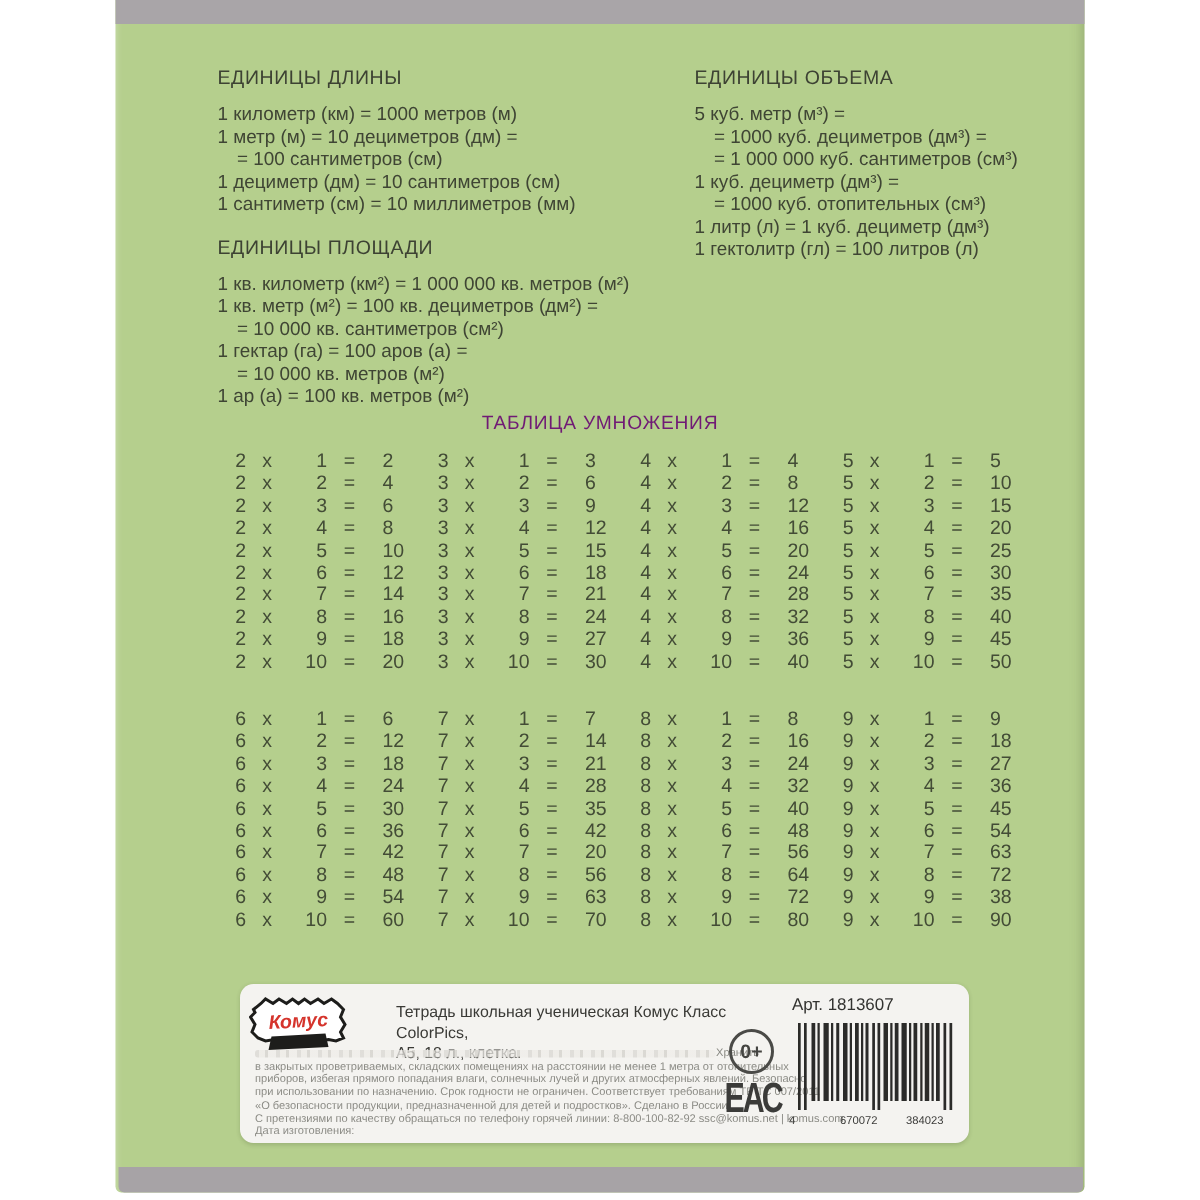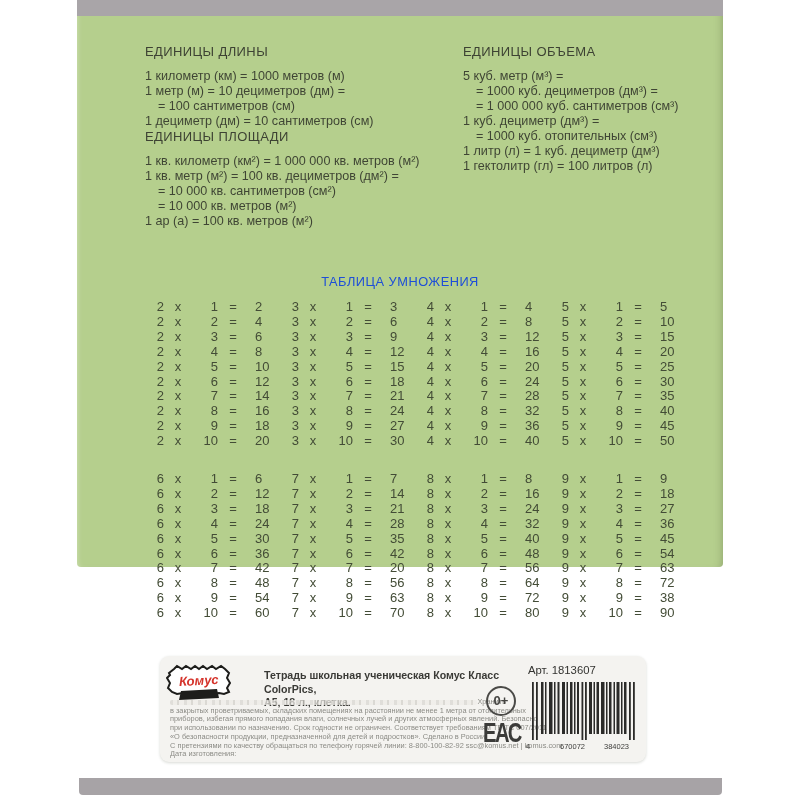--- a/index.html
+++ b/index.html
@@ -3,43 +3,43 @@
 <meta charset="utf-8">
 <style>
   html,body{margin:0;padding:0;}
   body{
     width:800px;height:800px;position:relative;overflow:hidden;
     background:#ffffff;
     font-family:"Liberation Sans","DejaVu Sans",sans-serif;
     -webkit-font-smoothing:antialiased;
   }
   .notebook{
-    position:absolute;left:77px;top:0;width:646px;height:567px;
+    position:absolute;left:77px;top:0;width:646px;height:795px;
     background:#b5cf8d;
     box-shadow:inset -7px 0 9px -7px rgba(60,70,40,.35), inset 3px 0 6px -4px rgba(255,255,255,.5);
     border-radius:0 0 4px 4px;
   }
   .edge-top{position:absolute;left:0;top:0;width:100%;height:16px;background:#a9a5a8;}
   .edge-bottom{position:absolute;left:2px;top:778px;width:643px;height:17px;background:#a7a3a6;border-radius:0 0 4px 4px;}
 
   
   .units-col{position:absolute;color:#3f4534;}
   .units-col.left{left:68px;top:44px;width:300px;}
   .units-col.right{left:386px;top:44px;width:255px;}
-  .unit-section + .unit-section{}
+  .unit-section + .unit-section{margin-top:13px;}
   .unit-title{
     font-size:13px;font-weight:500;letter-spacing:.4px;margin:0 0 10px 0;color:#3d4233;
   }
   .unit-line{font-size:12.6px;line-height:15px;white-space:nowrap;}
   .unit-line.indent{padding-left:13px;}
 
   
   .mult-title{
     position:absolute;top:274px;left:0;width:100%;text-align:center;
-    font-size:12.8px;letter-spacing:.5px;color:#1d4ed8;font-weight:500;
+    font-size:12.8px;letter-spacing:.5px;color:#701a75;font-weight:500;
   }
   .mult-group{position:absolute;left:73px;display:flex;}
   #mult-group-0{top:300px;}
   #mult-group-1{top:472px;}
   .mult-block{width:135px;}
   .mult-row{
     display:grid;grid-template-columns:14px 28px 26px 30px 36px;
     font-size:13px;line-height:14.9px;color:#434c36;
   }
   .mc.f{text-align:right;}
@@ -50,21 +50,21 @@
 
   
   .label{
     position:absolute;left:83px;top:656px;width:486px;height:106px;
     background:#f4f3f0;border-radius:9px;
     box-shadow:0 1px 3px rgba(40,50,20,.18);
   }
   .logo{position:absolute;left:6px;top:8px;width:66px;height:40px;}
   .product-title{
     position:absolute;left:104px;top:13px;width:260px;
-    font-size:10.6px;font-weight:bold;line-height:13.5px;color:#3a3a36;
+    font-size:10.6px;font-weight:normal;line-height:13.5px;color:#3a3a36;
   }
   .fine-print{position:absolute;left:10px;top:42px;width:336px;color:#8b8b85;}
   .fp-line{font-size:7.4px;line-height:8.7px;white-space:nowrap;}
   .fp-first{display:flex;align-items:center;gap:0;}
   .fp-wash{
     flex:1;height:5px;border-radius:2px;opacity:.75;
     background:repeating-linear-gradient(90deg,#d9d7d2 0 3px,#edebe6 3px 7px,#d2d0ca 7px 9px,#efede9 9px 14px);
   }
   .age-badge{
     position:absolute;left:326px;top:30px;width:26px;height:26px;
@@ -92,26 +92,28 @@
 <div class="notebook">
   <div class="edge-top"></div>
 
   <div class="units-col left" id="units-left">
       <div class="unit-section">
         <div class="unit-title">ЕДИНИЦЫ ДЛИНЫ</div>
         <div class="unit-line">1 километр (км) = 1000 метров (м)</div>
         <div class="unit-line">1 метр (м) = 10 дециметров (дм) =</div>
         <div class="unit-line indent">= 100 сантиметров (см)</div>
         <div class="unit-line">1 дециметр (дм) = 10 сантиметров (см)</div>
+        <div class="unit-line">1 сантиметр (см) = 10 миллиметров (мм)</div>
       </div>
       <div class="unit-section">
         <div class="unit-title">ЕДИНИЦЫ ПЛОЩАДИ</div>
         <div class="unit-line">1 кв. километр (км²) = 1 000 000 кв. метров (м²)</div>
         <div class="unit-line">1 кв. метр (м²) = 100 кв. дециметров (дм²) =</div>
         <div class="unit-line indent">= 10 000 кв. сантиметров (см²)</div>
+        <div class="unit-line">1 гектар (га) = 100 аров (а) =</div>
         <div class="unit-line indent">= 10 000 кв. метров (м²)</div>
         <div class="unit-line">1 ар (а) = 100 кв. метров (м²)</div>
       </div>
     </div>
   <div class="units-col right" id="units-right">
       <div class="unit-section">
         <div class="unit-title">ЕДИНИЦЫ ОБЪЕМА</div>
         <div class="unit-line">5 куб. метр (м³) =</div>
         <div class="unit-line indent">= 1000 куб. дециметров (дм³) =</div>
         <div class="unit-line indent">= 1 000 000 куб. сантиметров (см³)</div>

